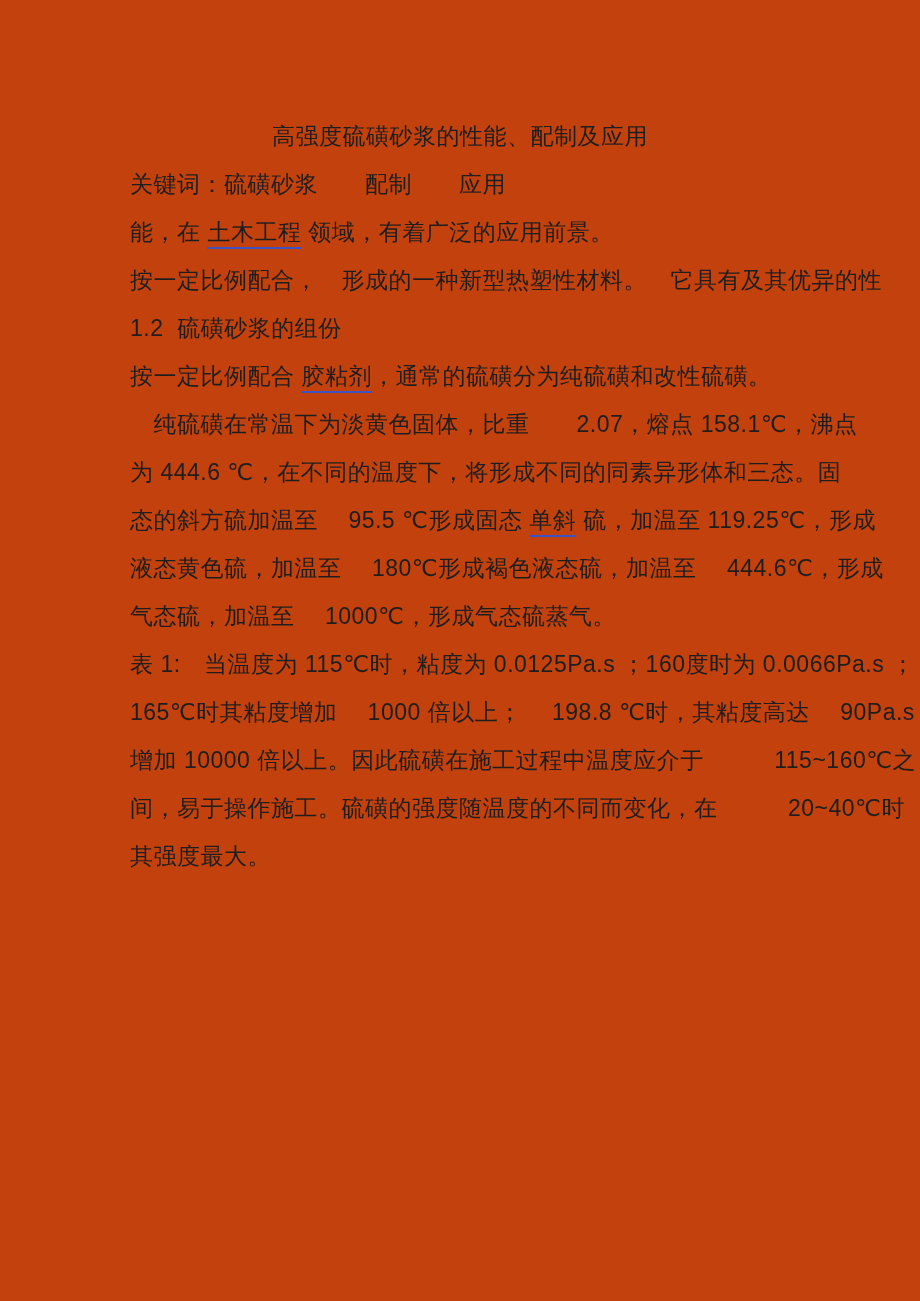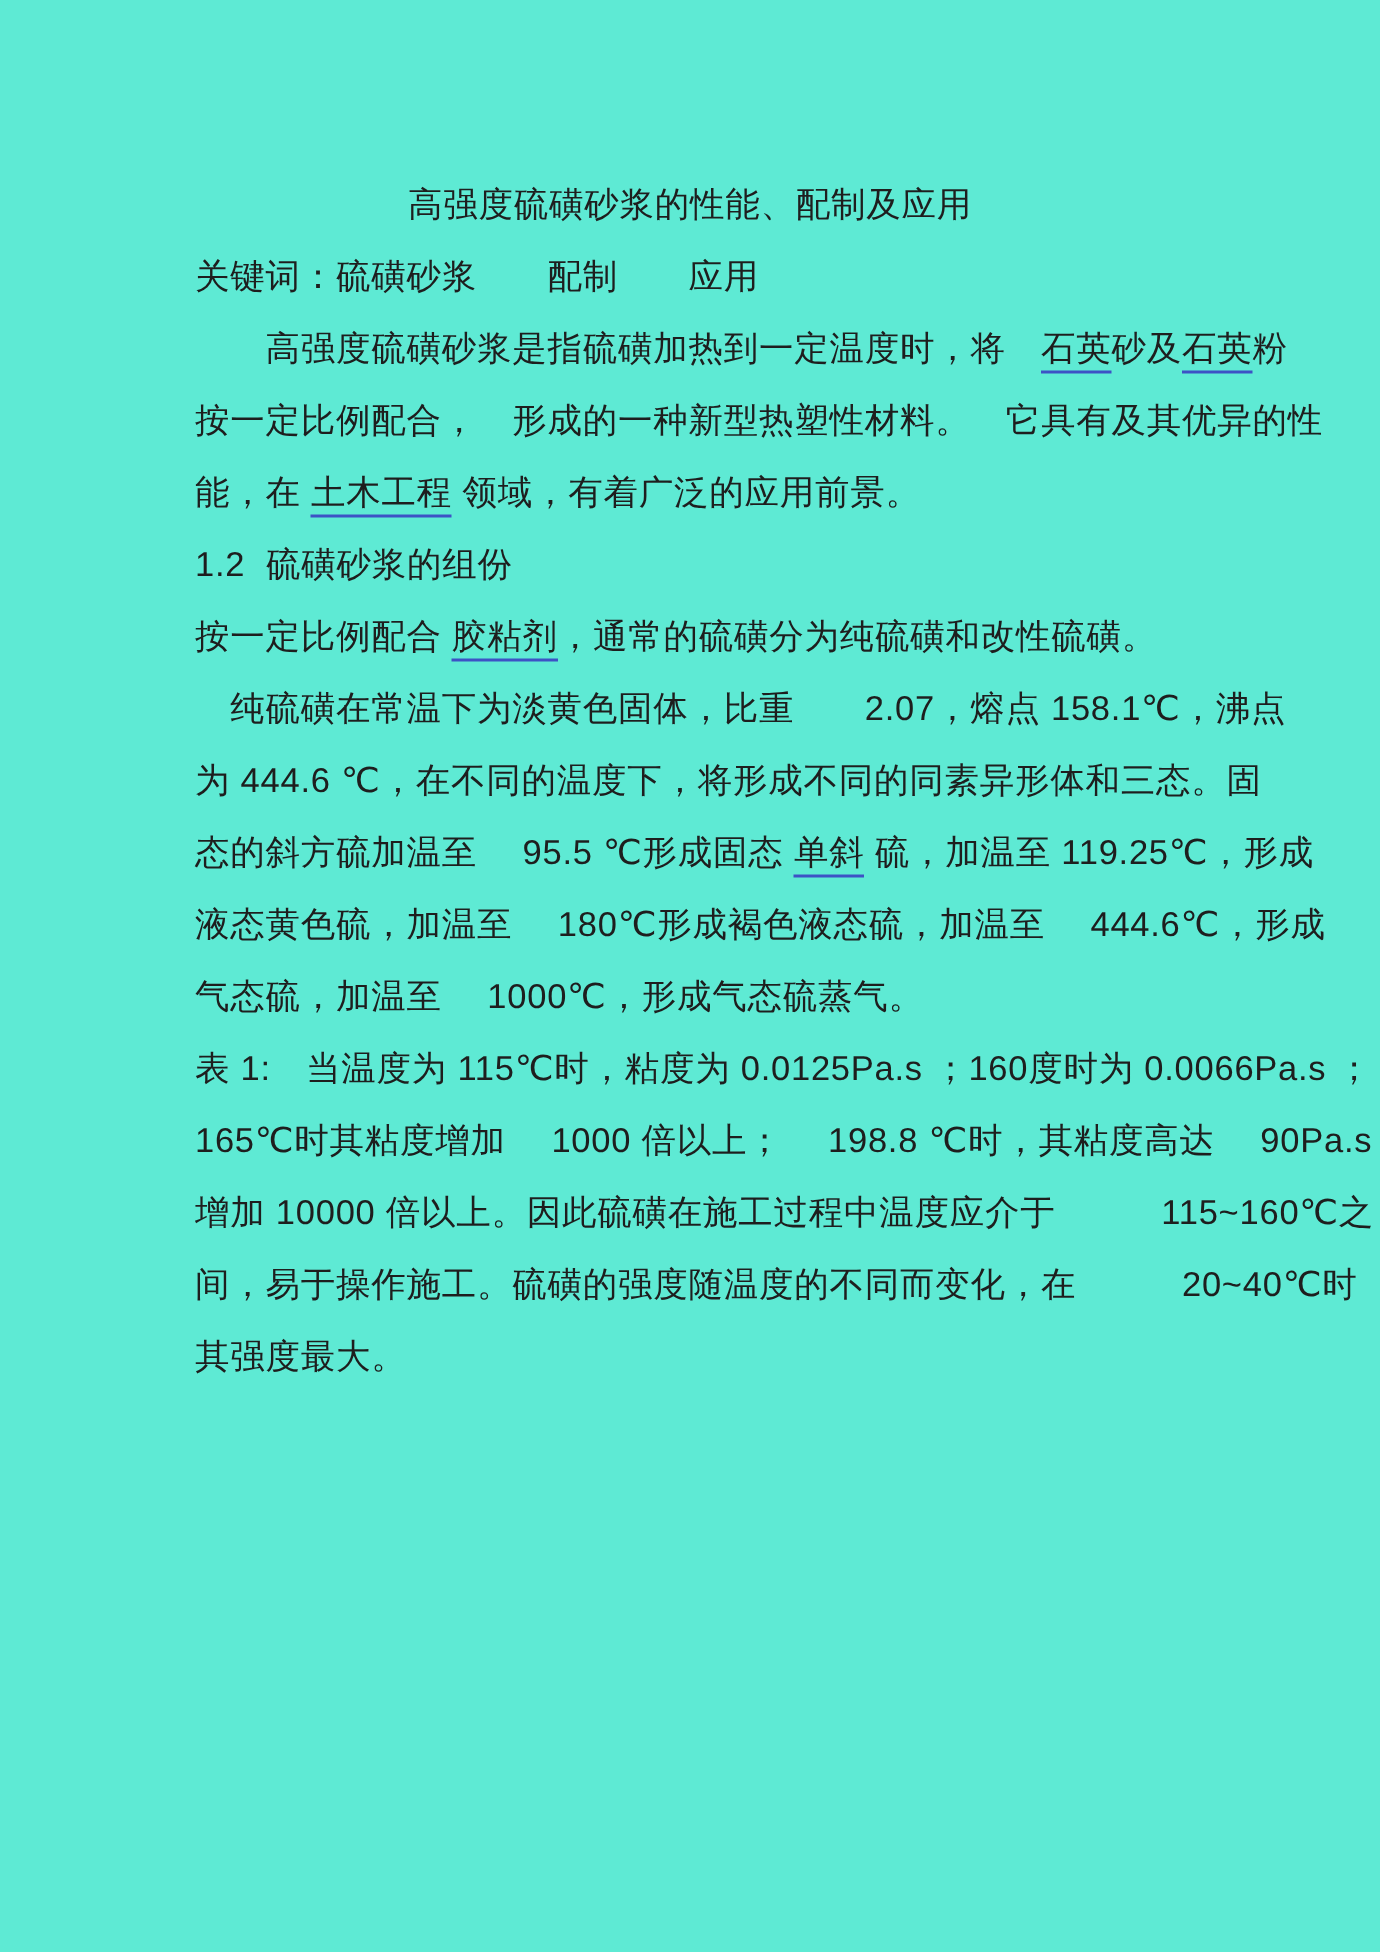--- a/index.html
+++ b/index.html
@@ -8,21 +8,21 @@
   }
   html,body{margin:0;padding:0;}
   body{
     width:920px;height:1301px;
     background:#ffffff;
     font-family:"Liberation Sans","DejaVu Sans",sans-serif;
   }
   .page{
     position:relative;
     width:920px;height:1301px;
-    background:#5eead4;
+    background:#c2410c;
     overflow:hidden;
   }
   .content{
     position:absolute;
     left:130px;
     top:112px;
     width:660px;
   }
   .line{
     height:48px;
@@ -43,23 +43,22 @@
     padding-bottom:2px;
   }
 </style>
 </head>
 <body style="background: rgb(255, 255, 255);">
 
 <div class="page">
   <div class="content" id="content">
       <div class="line center"><span class="seg">高强度硫磺砂浆的性能、配制及应用</span></div>
       <div class="line"><span class="seg">关键词：硫磺砂浆　　配制　　应用</span></div>
-      <div class="line"><span class="seg">　　高强度硫磺砂浆是指硫磺加热到一定温度时，将　</span><span class="seg u">石英</span><span class="seg">砂及</span><span class="seg u">石英</span><span class="seg">粉</span></div>
+      <div class="line"><span class="seg">能，在 </span><span class="seg u">土木工程</span><span class="seg"> 领域，有着广泛的应用前景。</span></div>
       <div class="line"><span class="seg">按一定比例配合，　形成的一种新型热塑性材料。　它具有及其优异的性</span></div>
-      <div class="line"><span class="seg">能，在 </span><span class="seg u">土木工程</span><span class="seg"> 领域，有着广泛的应用前景。</span></div>
       <div class="line"><span class="seg">1.2  硫磺砂浆的组份</span></div>
       <div class="line"><span class="seg">按一定比例配合 </span><span class="seg u">胶粘剂</span><span class="seg">，通常的硫磺分为纯硫磺和改性硫磺。</span></div>
       <div class="line"><span class="seg">　纯硫磺在常温下为淡黄色固体，比重　　2.07，熔点 158.1℃，沸点</span></div>
       <div class="line"><span class="seg">为 444.6 ℃，在不同的温度下，将形成不同的同素异形体和三态。固</span></div>
       <div class="line"><span class="seg">态的斜方硫加温至　 95.5 ℃形成固态 </span><span class="seg u">单斜</span><span class="seg"> 硫，加温至 119.25℃，形成</span></div>
       <div class="line"><span class="seg">液态黄色硫，加温至　 180℃形成褐色液态硫，加温至　 444.6℃，形成</span></div>
       <div class="line"><span class="seg">气态硫，加温至　 1000℃，形成气态硫蒸气。</span></div>
       <div class="line"><span class="seg">表 1:　当温度为 115℃时，粘度为 0.0125Pa.s ；160度时为 0.0066Pa.s ；</span></div>
       <div class="line"><span class="seg">165℃时其粘度增加　 1000 倍以上；　 198.8 ℃时，其粘度高达　 90Pa.s，</span></div>
       <div class="line"><span class="seg">增加 10000 倍以上。因此硫磺在施工过程中温度应介于　　　115~160℃之</span></div>

